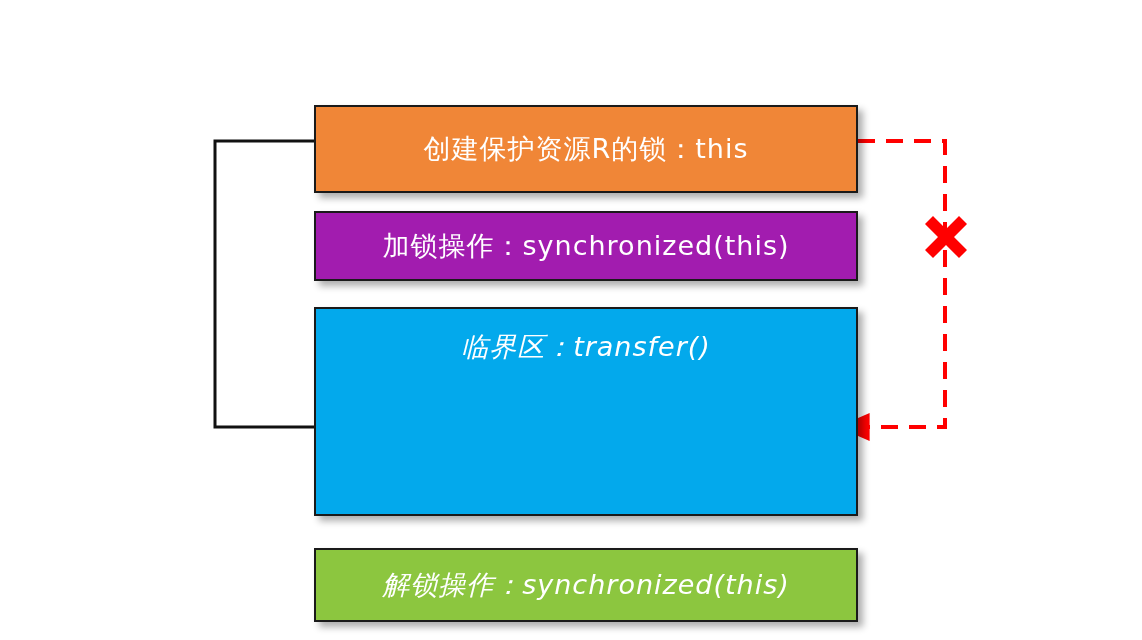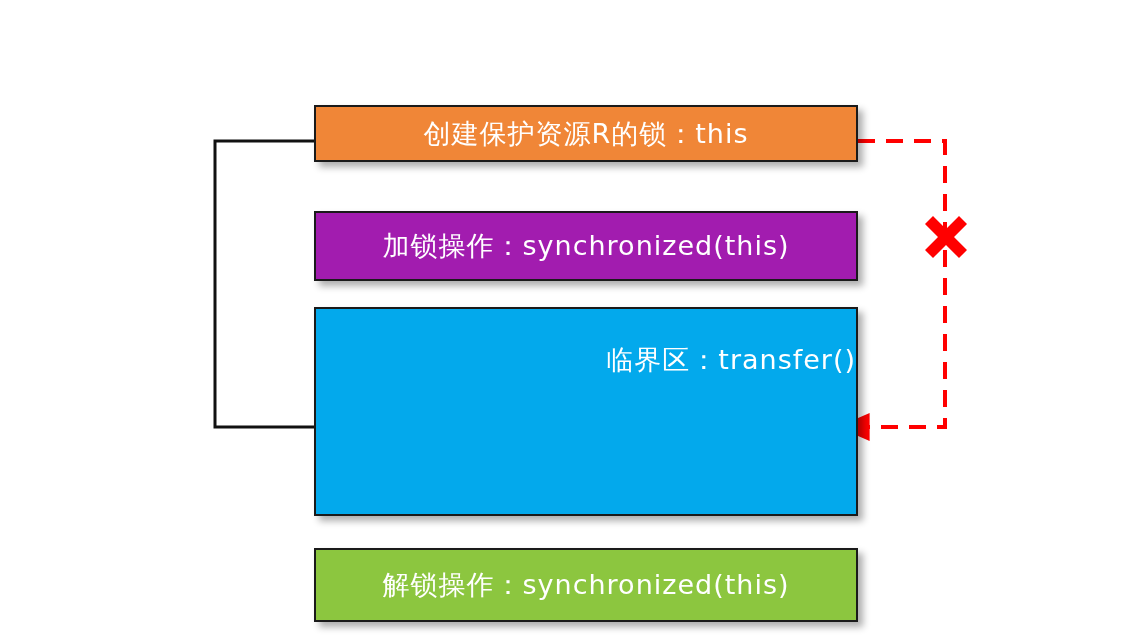--- a/index.html
+++ b/index.html
@@ -33,45 +33,47 @@
     color: #ffffff;
     font-size: 27px;
     letter-spacing: 1px;
     white-space: nowrap;
     font-family: "DejaVu Sans", "Liberation Sans", sans-serif;
     font-weight: 400;
   }
 
   #lock-create-box {
     left: 314px; top: 105px;
-    width: 544px; height: 57px;
+    width: 544px; height: 88px;
     background: #F08637;
   }
   #lock-acquire-box {
     left: 314px; top: 211px;
     width: 544px; height: 70px;
     background: #a21caf;
   }
   #critical-section-box {
     left: 314px; top: 307px;
     width: 544px; height: 209px;
     background: #03A9EC;
     display: block;
   }
   #lock-release-box {
     left: 314px; top: 548px;
     width: 544px; height: 74px;
     background: #8CC63F;
+    font-style: italic;
   }
 
   #critical-section-title {
     position: absolute;
-    left: 0; top: 33px;
+    left: 0; top: 20px;
     width: 100%;
-    text-align: right;
+    text-align: center;
+    font-style: italic;
   }
 </style>
 </head>
 <body>
 
 <svg id="canvas" viewBox="0 0 1142 640" xmlns="http://www.w3.org/2000/svg">
 
   <defs>
     <marker id="arrow-black" markerWidth="9" markerHeight="9" refX="8" refY="4.5" orient="auto" markerUnits="strokeWidth">
       <path d="M0,0.6 L9,4.5 L0,8.4 Z" fill="#111111"></path>

